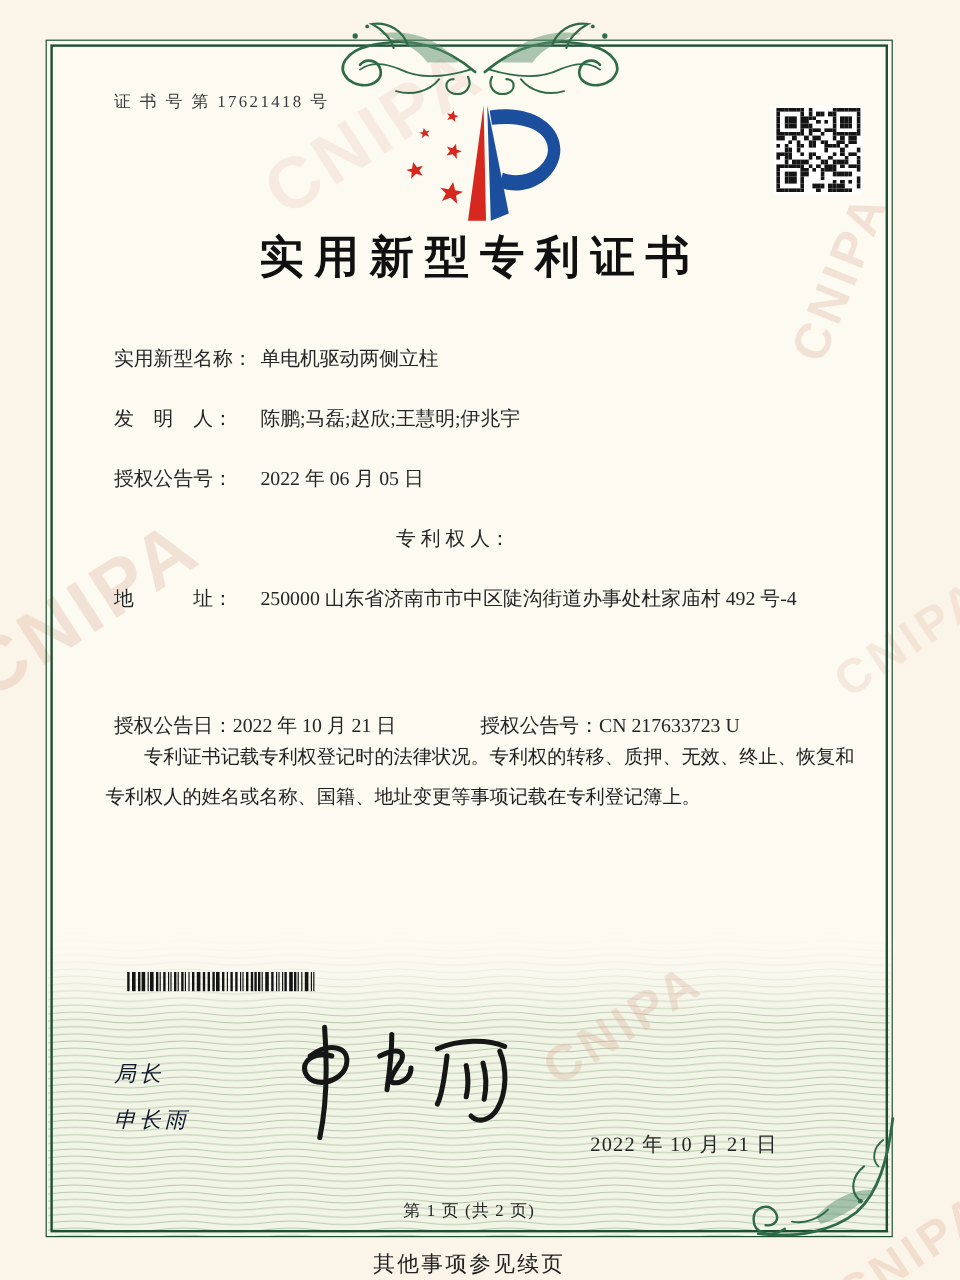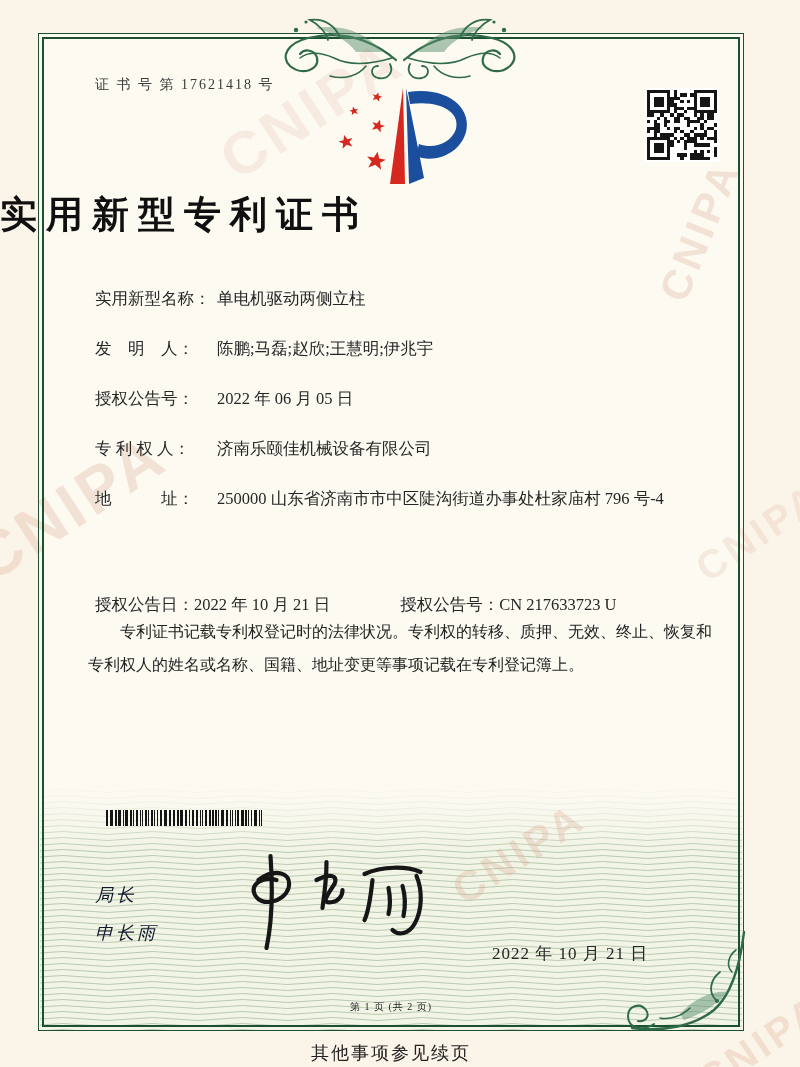--- a/index.html
+++ b/index.html
@@ -20,37 +20,37 @@
   .frame-inner{position:absolute;inset:3px;border:2px solid var(--frame-green);}
   .wm{position:absolute;z-index:1;color:var(--wm);font-family:"Liberation Sans","DejaVu Sans",sans-serif;
       font-weight:bold;letter-spacing:4px;opacity:.28;pointer-events:none;}
   .band{position:absolute;left:40px;top:770px;z-index:1;}
   .content{position:absolute;inset:0;z-index:4;}
   .cert-no{position:absolute;left:95px;top:76px;font-size:14px;letter-spacing:2px;color:#3a3a3a;text-align:right;}
   .logo{position:absolute;left:332px;top:84px;}
   .qr{position:absolute;left:645px;top:88px;width:74px;height:74px;display:grid;
       grid-template-columns:repeat(21,1fr);grid-template-rows:repeat(21,1fr);background:#fff;padding:2px;}
   .qr span.on{background:#151515;}
-  .title{position:absolute;left:0;width:800px;top:190px;text-align:left;
+  .title{position:absolute;left:0;width:800px;top:190px;text-align:center;
          font-size:37px;font-weight:700;letter-spacing:9px;color:#101010;}
   .fields{position:absolute;left:95px;top:287px;width:592px;font-size:16.5px;}
   .frow{display:flex;line-height:24px;margin-bottom:26px;justify-content:center;}
   .frow.addr{margin-bottom:8px;}
   .flabel{flex:none;width:122px;white-space:nowrap;}
   .fvalue{flex:1;}
   .grant-row{position:absolute;left:95px;top:593px;font-size:16.5px;line-height:24px;display:flex;}
   .grant-row .pair2{margin-left:70px;}
   .paras{position:absolute;left:88px;top:615px;width:630px;font-size:16px;line-height:33px;color:#1f1f1f;}
   .paras p{text-indent:2em;}
   .barcode{position:absolute;left:106px;top:810px;width:211px;height:16px;display:flex;align-items:stretch;}
   .barcode i{display:block;background:#141414;}
   .commissioner{position:absolute;left:95px;top:876px;font-size:18px;letter-spacing:3px;line-height:38px;color:#0f172a;font-style:italic;}
   .signature{position:absolute;left:228px;top:850px;}
   .issue-date{position:absolute;left:450px;top:942px;width:240px;text-align:center;font-size:17px;letter-spacing:1px;}
-  .page-info{position:absolute;left:38px;top:1000px;width:706px;text-align:center;font-size:10px;letter-spacing:1px;}
+  .page-info{position:absolute;left:38px;top:1000px;width:706px;text-align:center;font-size:14px;letter-spacing:1px;}
   .cont-note{position:absolute;left:38px;top:1041px;width:706px;text-align:center;font-size:18px;letter-spacing:2px;color:#222;}
   .orn-top{position:absolute;left:260px;top:2px;z-index:5;}
   .orn-corner{position:absolute;left:620px;top:930px;z-index:5;}
   svg .st{stroke:var(--ornament-green);fill:none;stroke-linecap:round;}
   svg .leaf{fill:var(--leaf-green);opacity:.5;}
   svg .logo-red{fill:var(--logo-red);}
   svg .logo-blue{fill:var(--logo-blue);}
   svg .sig{stroke:#161616;fill:none;stroke-width:4.2;stroke-linecap:round;stroke-linejoin:round;}
 </style>
 </head>
@@ -594,25 +594,24 @@
       <div class="frow">
         <span class="flabel">发　明　人：</span>
         <span class="fvalue">陈鹏;马磊;赵欣;王慧明;伊兆宇</span>
       </div>
       <div class="frow">
         <span class="flabel">授权公告号：</span>
         <span class="fvalue">2022 年 06 月 05 日</span>
       </div>
       <div class="frow">
         <span class="flabel">专 利 权 人：</span>
-        <span class="fvalue">济南乐颐佳机械设备有限公司</span>
       </div>
       <div class="frow addr">
         <span class="flabel">地　　　址：</span>
-        <span class="fvalue">250000 山东省济南市市中区陡沟街道办事处杜家庙村 796 号-4</span>
+        <span class="fvalue">250000 山东省济南市市中区陡沟街道办事处杜家庙村 492 号-4</span>
       </div>
     </div>
 
     <div class="grant-row">
       <span>授权公告日：</span>
       <span>2022 年 10 月 21 日</span>
       <span class="pair2">授权公告号：</span>
       <span>CN 217633723 U</span>
     </div>
 

